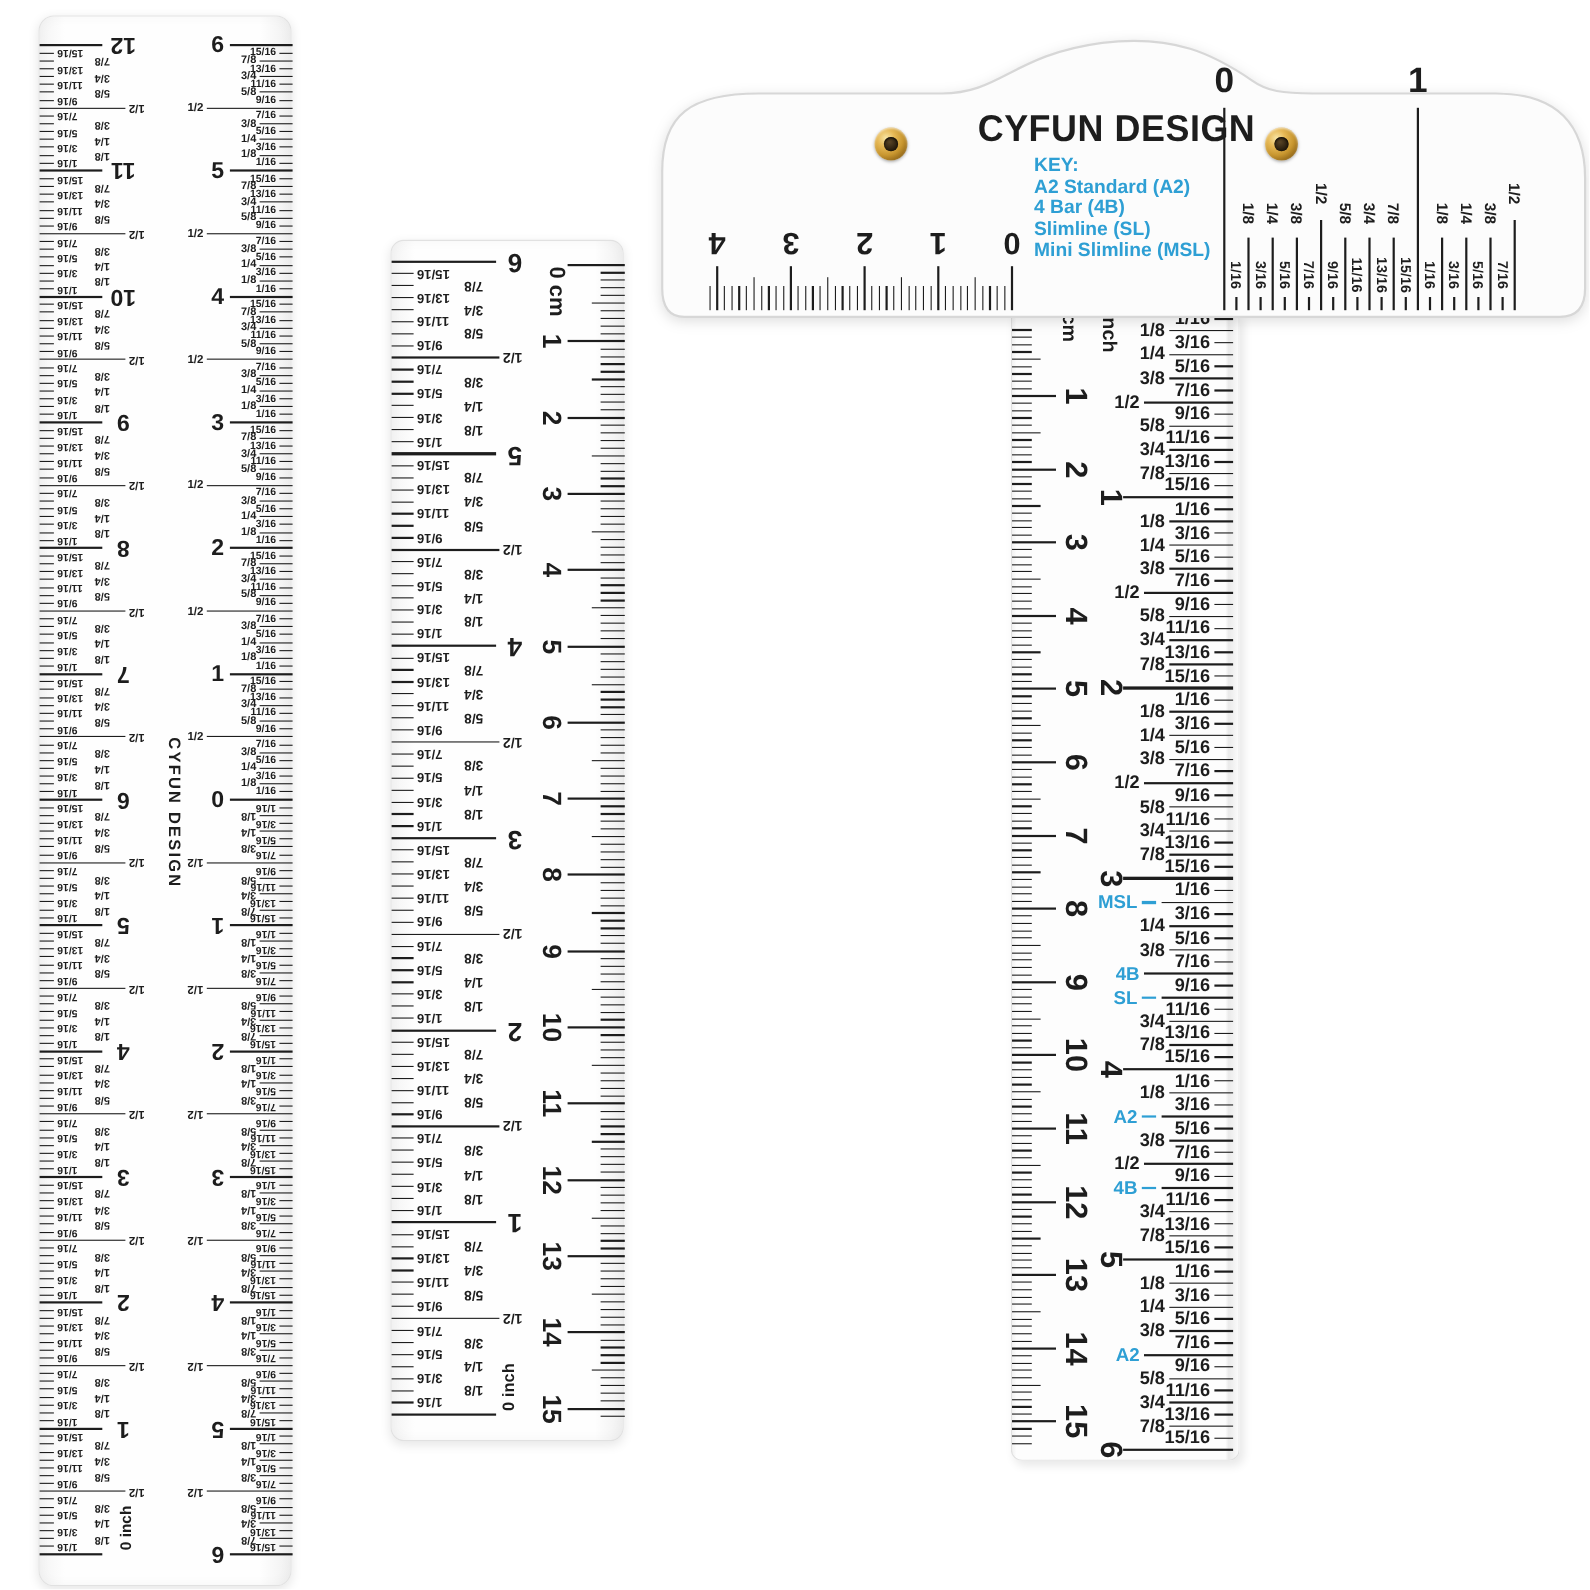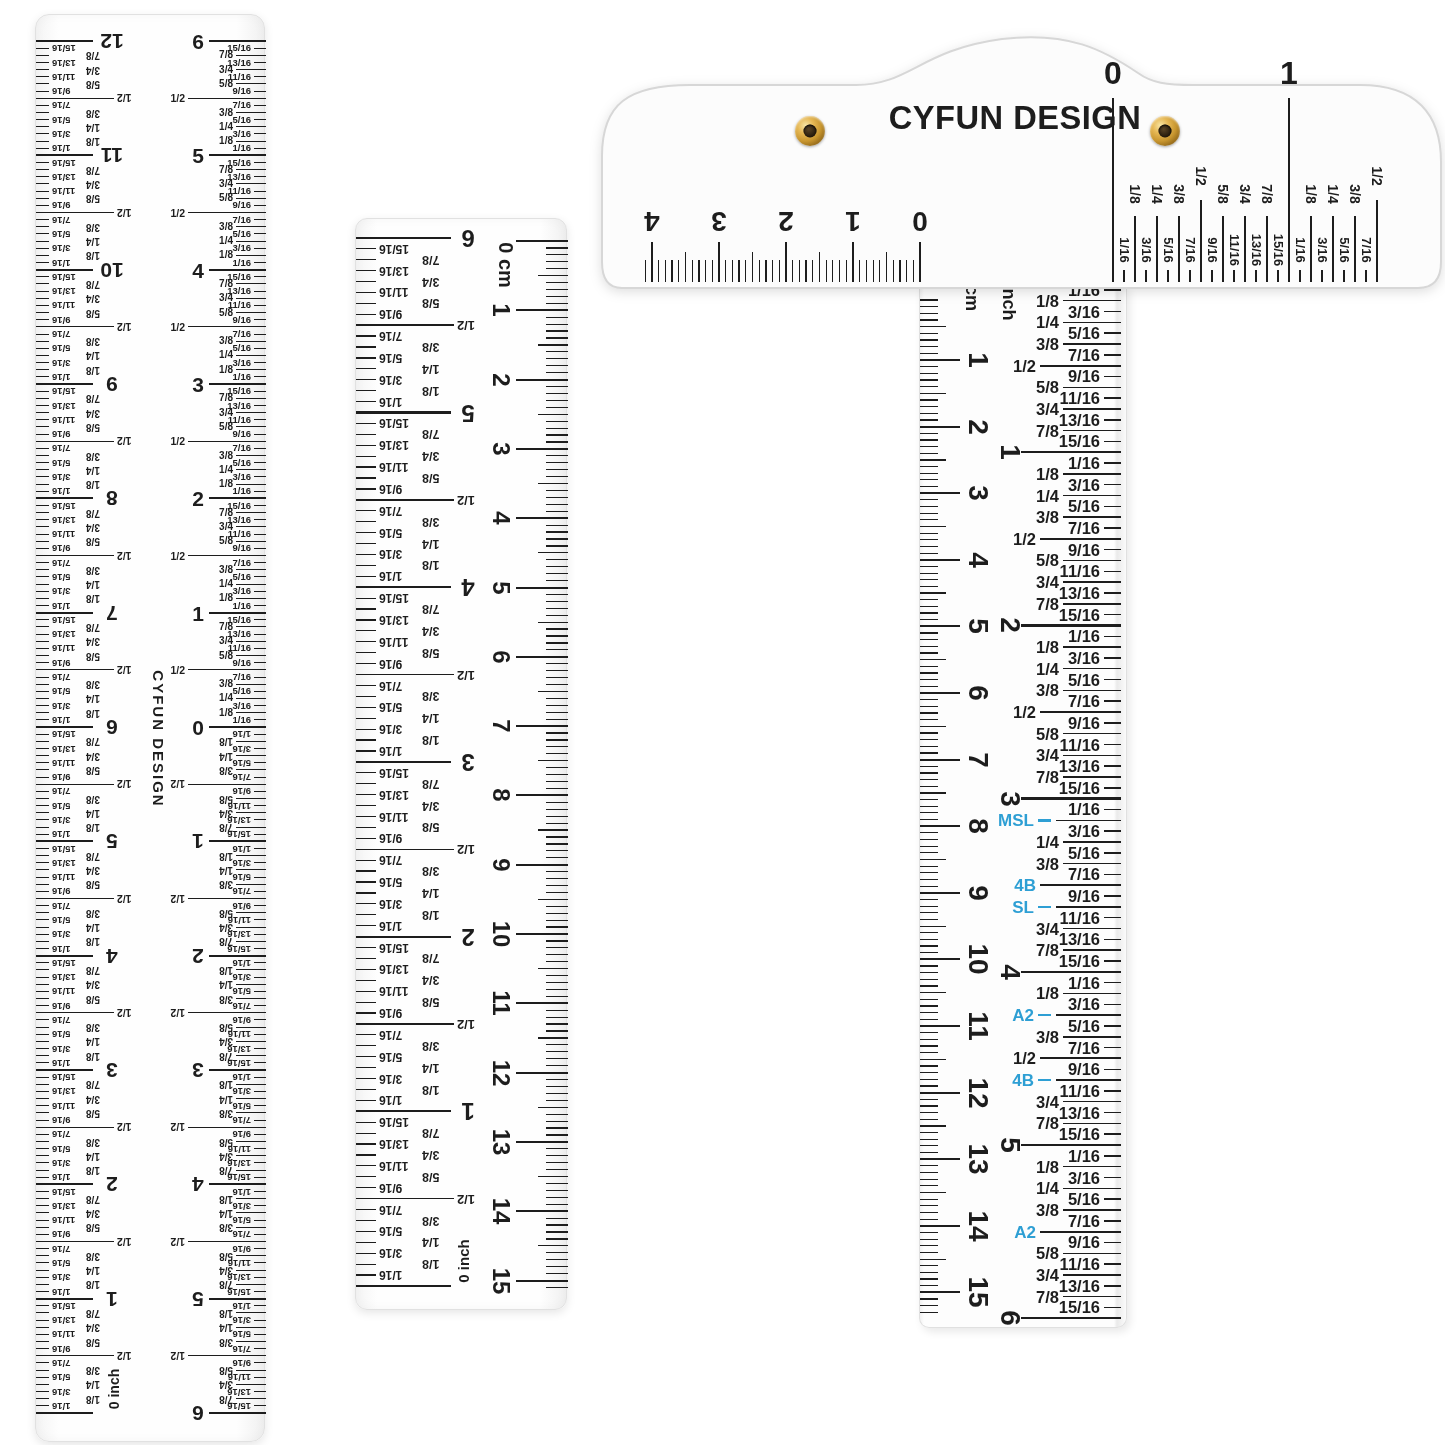--- a/index.html
+++ b/index.html
@@ -1185,20 +1185,27 @@
   </svg>
 
   <div id="headC">
     <span class="lb brandh">CYFUN DESIGN</span>
     <div class="eyelet" style="left:197px;top:88px;">
       <div class="hole"></div>
     </div>
     <div class="eyelet" style="left:552px;top:88px;">
       <div class="hole"></div>
     </div>
+    <div id="keyBlock">
+      <div>KEY:</div>
+      <div>A2 Standard (A2)</div>
+      <div>4 Bar (4B)</div>
+      <div>Slimline (SL)</div>
+      <div>Mini Slimline (MSL)</div>
+    </div>
   <span class="tk" style="left: 321px; top: 214px; width: 2px; height: 40px;"></span>
       <span class="lb" style="left: 322px; top: 193px; font-size: 28px; transform: translate(-50%, -50%) rotate(180deg);">0</span>
       <span class="tk" style="left: 314.7px; top: 232px; width: 1.3px; height: 22px;"></span>
       <span class="tk" style="left: 308px; top: 232px; width: 1.3px; height: 22px;"></span>
       <span class="tk" style="left: 301.3px; top: 232px; width: 1.3px; height: 22px;"></span>
       <span class="tk" style="left: 294.6px; top: 232px; width: 1.3px; height: 22px;"></span>
       <span class="tk" style="left: 287.9px; top: 224px; width: 1.3px; height: 30px;"></span>
       <span class="tk" style="left: 281.2px; top: 232px; width: 1.3px; height: 22px;"></span>
       <span class="tk" style="left: 274.5px; top: 232px; width: 1.3px; height: 22px;"></span>
       <span class="tk" style="left: 267.8px; top: 232px; width: 1.3px; height: 22px;"></span>

